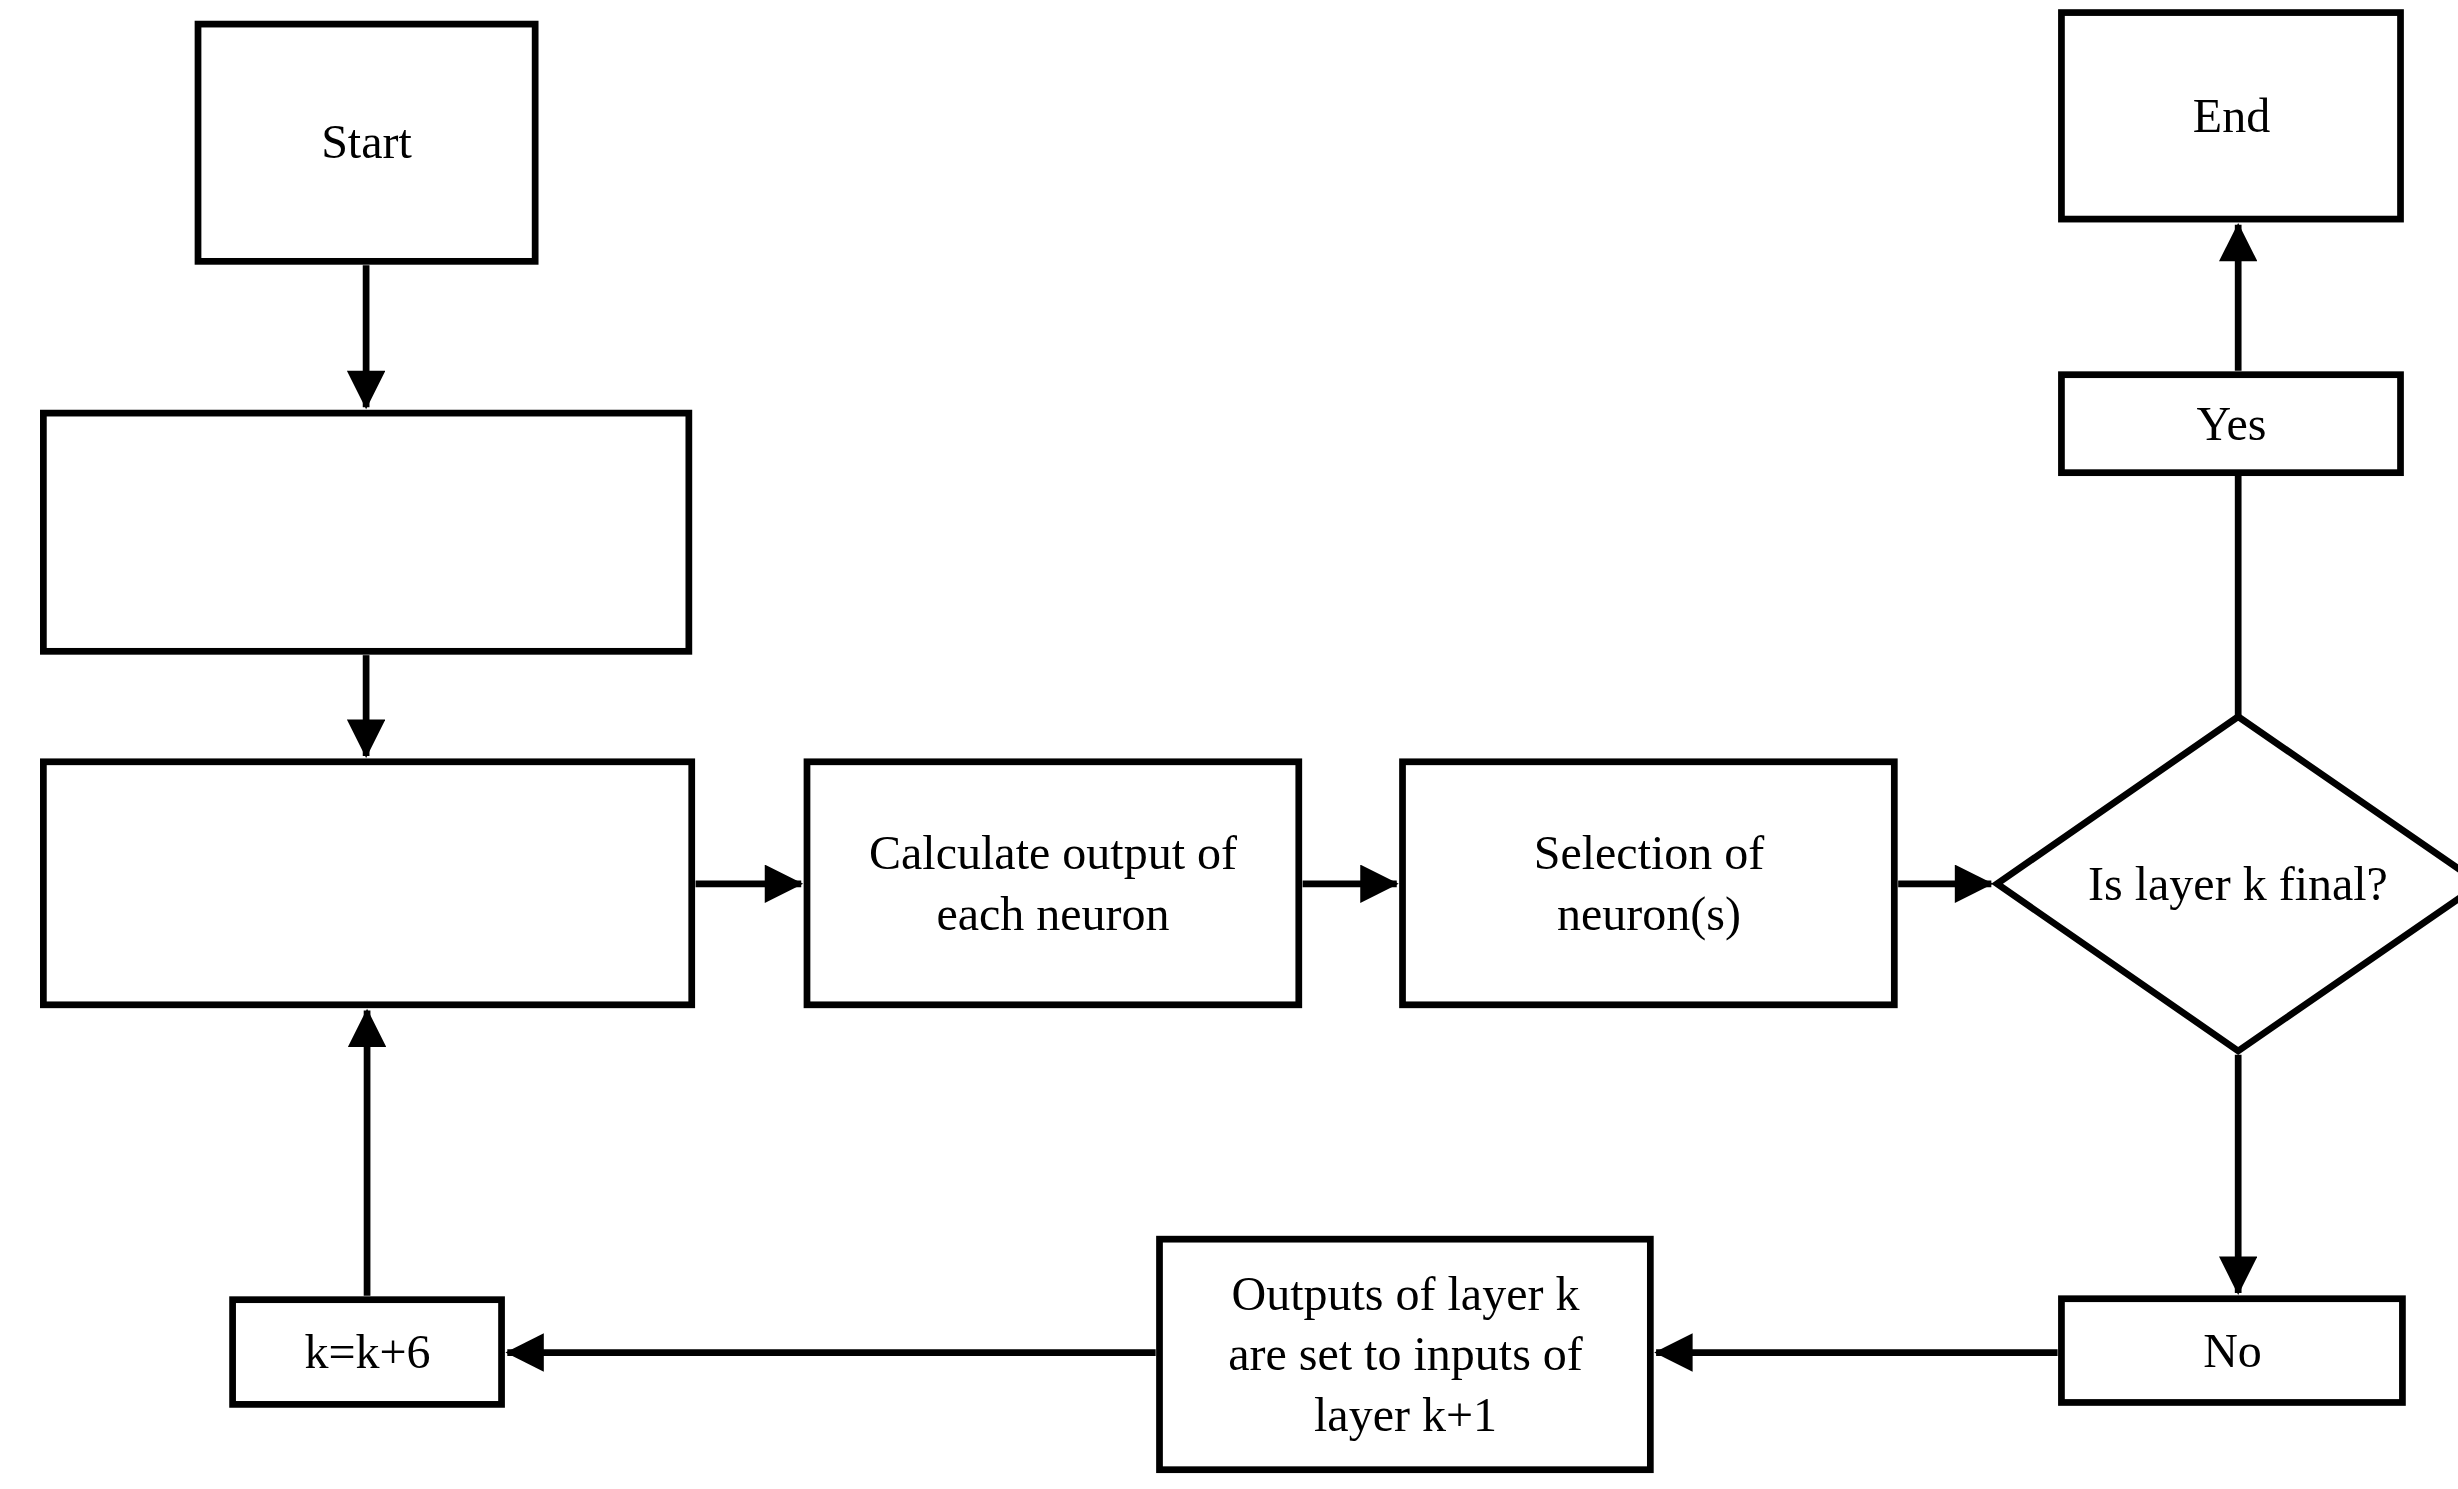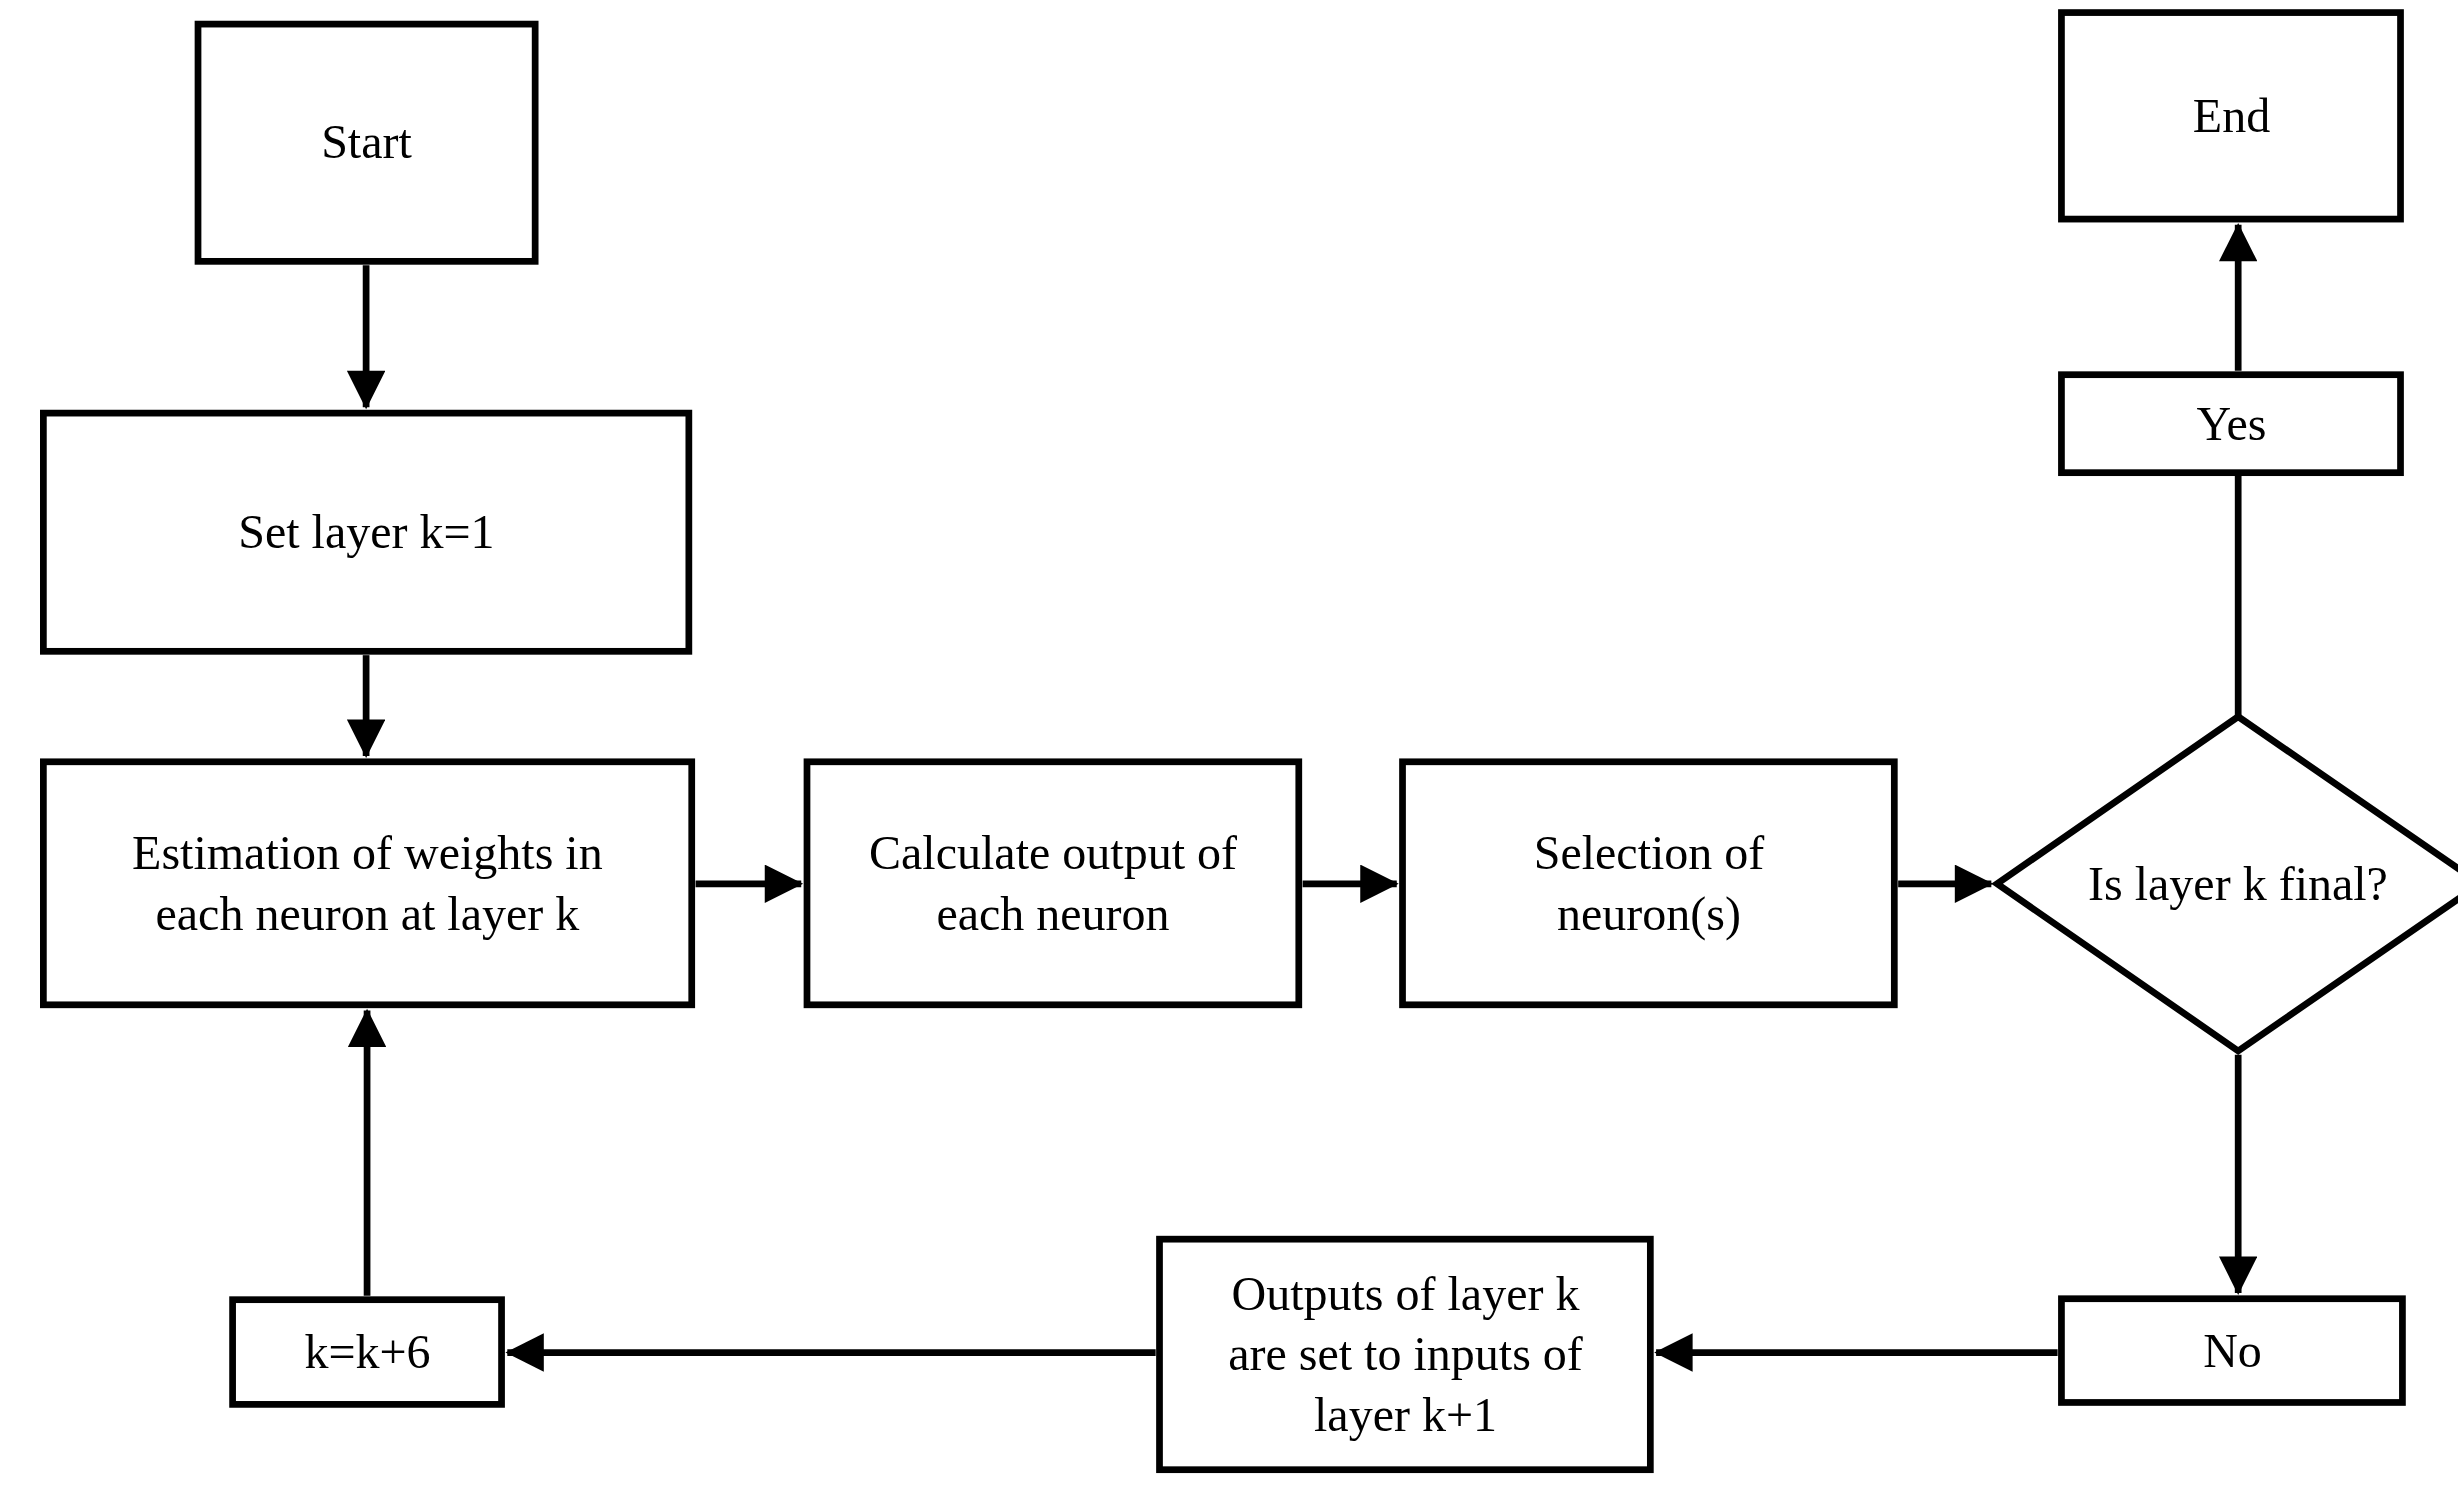--- a/index.html
+++ b/index.html
@@ -77,23 +77,20 @@
     <rect class="shape" x="1431" y="793" width="512" height="253"></rect>
     <polygon class="shape" points="2050,920 2301,746 2553,920 2301,1094"></polygon>
     <rect class="shape" x="2117" y="13" width="353" height="215"></rect>
     <rect class="shape" x="2117" y="390" width="353" height="102"></rect>
     <rect class="shape" x="2117" y="1352" width="355" height="108"></rect>
     <rect class="shape" x="1178" y="1290" width="511" height="240"></rect>
     <rect class="shape" x="213" y="1353" width="280" height="109"></rect>
   </svg>
 
   <div class="node-label" style="left:170px;  top:24px;   width:337px; height:237px;">Start</div>
-  <div class="node-label" style="left:15.4px;   top:413px;  width:646px; height:238px;">Set layer k=1</div>
-  <div class="node-label" style="left:15.4px;   top:762px;  width:648px; height:243px;">Estimation of weights in
-each neuron at layer k</div>
   <div class="node-label" style="left:1375px; top:762px;  width:492px; height:243px;">Selection of
 neuron(s)</div>
   <div class="node-label" style="left:779px;  top:762px;  width:492px; height:243px;">Calculate output of
 each neuron</div>
   <div class="node-label" style="left:1970px; top:740px;  width:480px; height:288px;">Is layer k final?</div>
   <div class="node-label" style="left:2034px; top:12.5px;   width:339px; height:207px;">End</div>
   <div class="node-label" style="left:2034px; top:1299px; width:341px; height:104px;">No</div>
   <div class="node-label" style="left:2034px; top:375px;  width:339px; height:98px;">Yes</div>
   <div class="node-label" style="left:1132px; top:1239px; width:491px; height:231px;text-align:center;">Outputs of layer k
 are set to inputs of

